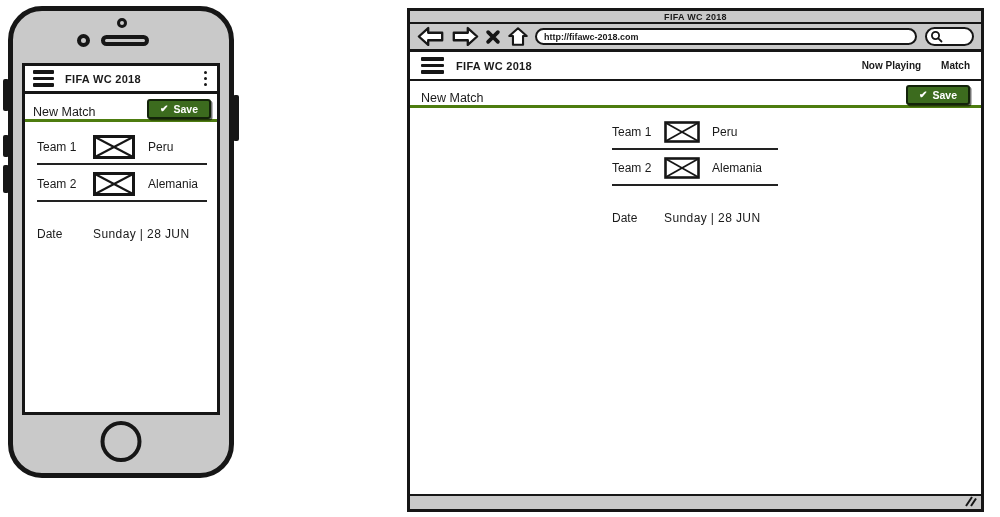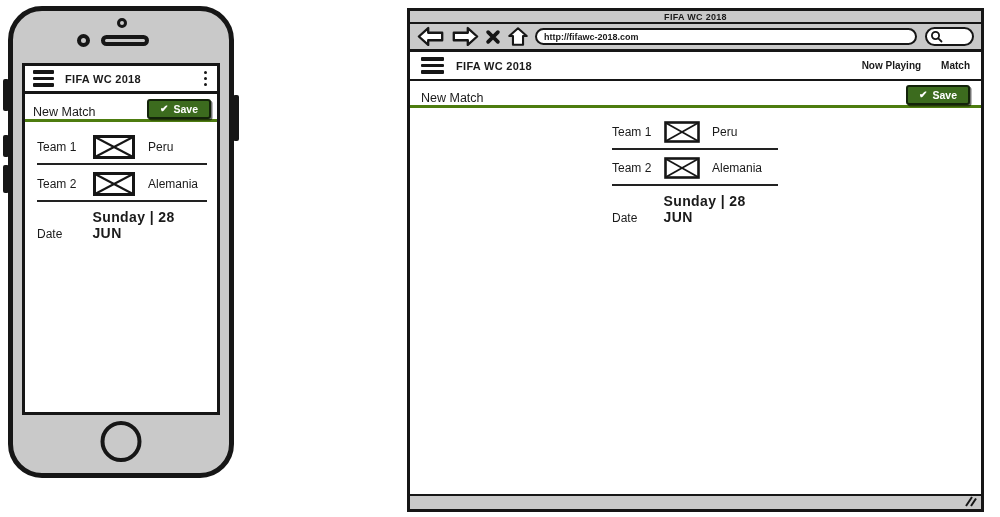--- a/index.html
+++ b/index.html
@@ -42,21 +42,21 @@
   .save-check { font-size:10px; line-height:1; }
 
   .form { }
   .p-form { padding:9px 10px 0 12px; }
   .f-row { display:flex; align-items:center; height:31px; }
   .f-label { width:56px; font-size:12px; }
   .f-ph { flex:none; line-height:0; cursor:pointer; }
   .f-value { margin-left:13px; font-size:12px;text-align:center; }
   .f-hr { border-top:2px solid #222; margin:1px 0 3px 0; }
   .f-date { display:flex; align-items:flex-end; height:36px; }
-  .f-date-value { font-size:14px; font-weight:700; letter-spacing:.4px; }
+  .f-date-value { font-size:12px; font-weight:400; letter-spacing:.4px; }
 
   
   .browser { position:absolute; left:407px; top:8px; width:577px; height:504px;
              background:#fff; border:3px solid #161616; }
   .b-titlebar { height:13px; background:#c9c9c9; border-bottom:2px solid #161616;
                 text-align:center; font-size:9px; font-weight:700; line-height:12px; letter-spacing:.3px; }
   .b-toolbar { height:28px; background:#c9c9c9; border-bottom:3px solid #161616;
                display:flex; align-items:center; padding:0 7px; gap:6px; }
   .tool-icon { line-height:0; cursor:pointer; }
   .url-field { flex:1; height:17px; background:#fff; border:2px solid #161616; border-radius:9px;

